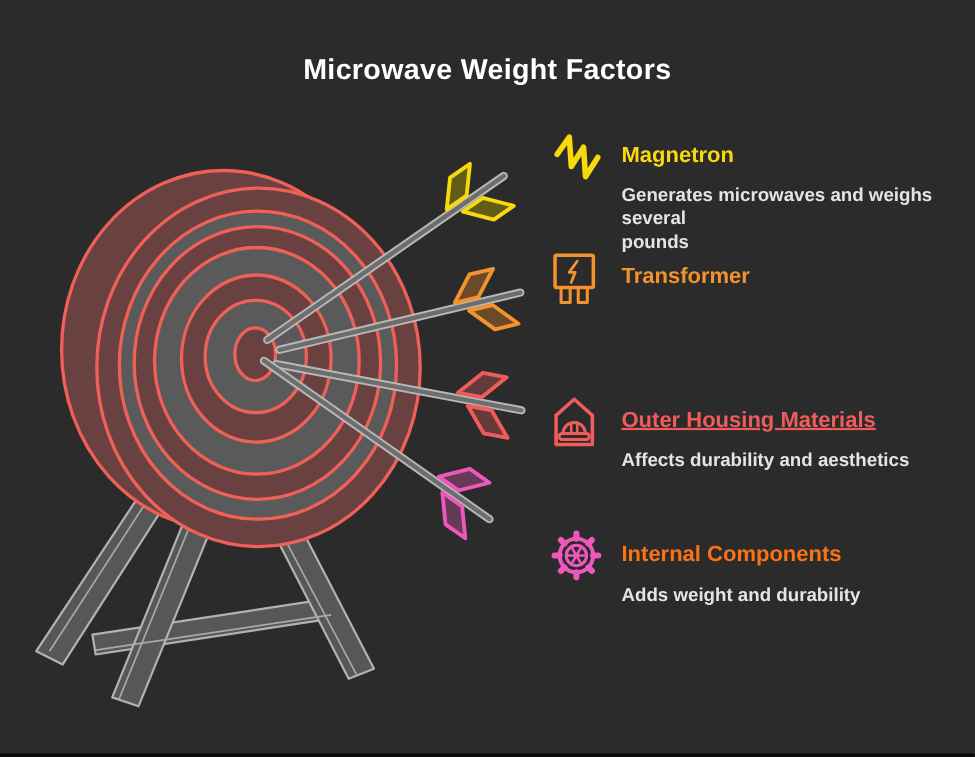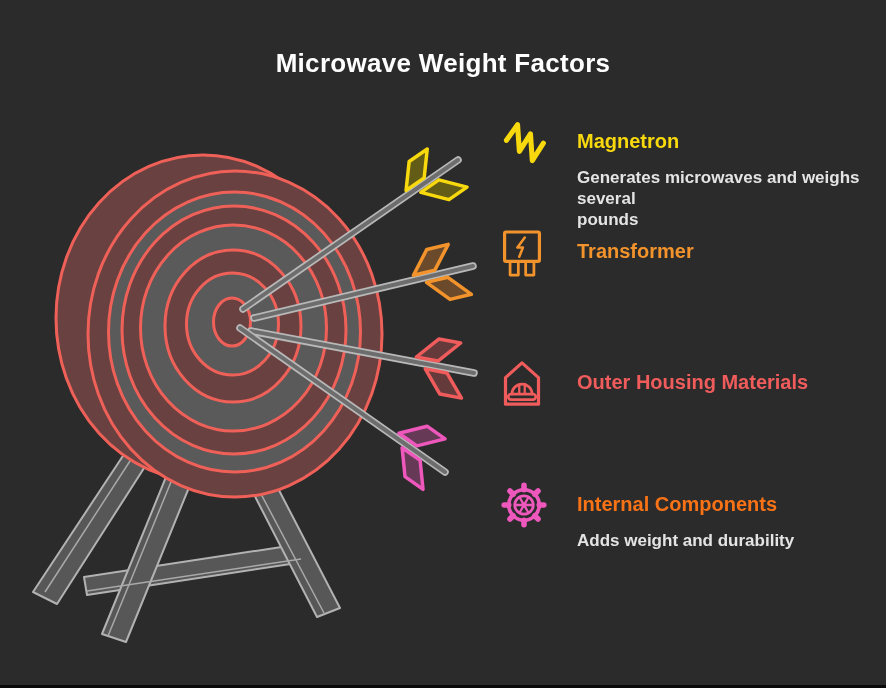--- a/index.html
+++ b/index.html
@@ -10,21 +10,21 @@
     position:relative;
   }
   .canvas{position:absolute;inset:0;width:756px;height:688px;}
   svg.illustration{position:absolute;left:0;top:0;}
   h1.page-title{
     position:absolute;top:48px;left:0;width:886px;margin:0;
     text-align:center;color:#ffffff;font-size:26px;font-weight:bold;
     letter-spacing:.3px;
   }
   .items{position:absolute;left:500px;top:0;width:380px;}
-  .item{position:absolute;left:0;display:flex;align-items:flex-start;gap:12px;}
+  .item{position:absolute;left:0;display:flex;align-items:flex-start;}
   .item-icon{width:50px;flex:0 0 50px;display:flex;justify-content:flex-start;}
   .item-icon svg{display:block;}
   .item-text{margin-left:15px;}
   .item-title{margin:10px 0 0 0;font-size:20px;line-height:26px;font-weight:bold;}
   .item-desc{
     margin:13px 0 0 0;max-width:310px;
     font-size:17px;line-height:21px;font-weight:700;color:#e4e4e4;
     white-space:pre-line;
   }
   .bottom-edge{position:absolute;left:0;bottom:0;width:886px;height:3px;background:#0a0a0a;}
@@ -136,21 +136,22 @@
     <div class="item" style="top:359px">
       <span class="item-icon" style="color: rgb(240, 92, 92);">
         <svg width="44" height="50" viewBox="0 0 48 52" fill="none" stroke="currentColor" stroke-linejoin="round" stroke-linecap="round">
           <path d="M6,48 L6,19 L24,3 L42,19 L42,48 Z" stroke-width="3.5"></path>
           <path d="M13,37 a11,11 0 0 1 22,0" stroke-width="3"></path>
           <path d="M21,36 V27 M27,36 V26" stroke-width="2.5"></path>
           <rect x="9" y="37" width="30" height="6" rx="3" stroke-width="3"></rect>
         </svg>
       </span>
       <div class="item-text">
-        <h2 class="item-title" style="color: rgb(240, 92, 92);">Outer Housing Materials</h2>
+        <h2 class="item-title" style="color: rgb(240, 92, 92); text-decoration: underline;">Outer Housing Materials</h2>
+        <p class="item-desc">Affects durability and aesthetics</p>
       </div>
     </div>
 
     <div class="item" style="top:481px">
       <span class="item-icon" style="color: rgb(238, 88, 188);">
         <svg width="48" height="48" viewBox="0 0 52 52" fill="none" stroke="currentColor">
           <path stroke-width="6" stroke-linecap="round" d="M42.5,26 H47.5 M37.7,37.7 L41.2,41.2 M26,42.5 V47.5 M14.3,37.7 L10.8,41.2 M9.5,26 H4.5 M14.3,14.3 L10.8,10.8 M26,9.5 V4.5 M37.7,14.3 L41.2,10.8"></path>
           <circle cx="26" cy="26" r="16.5" stroke-width="4"></circle>
           <circle cx="26" cy="26" r="10" stroke-width="3"></circle>
           <path stroke-width="2.5" stroke-linecap="round" d="M29,26 H36 M27.5,28.6 L31,34.7 M24.5,28.6 L21,34.7 M23,26 H16 M24.5,23.4 L21,17.3 M27.5,23.4 L31,17.3"></path>

